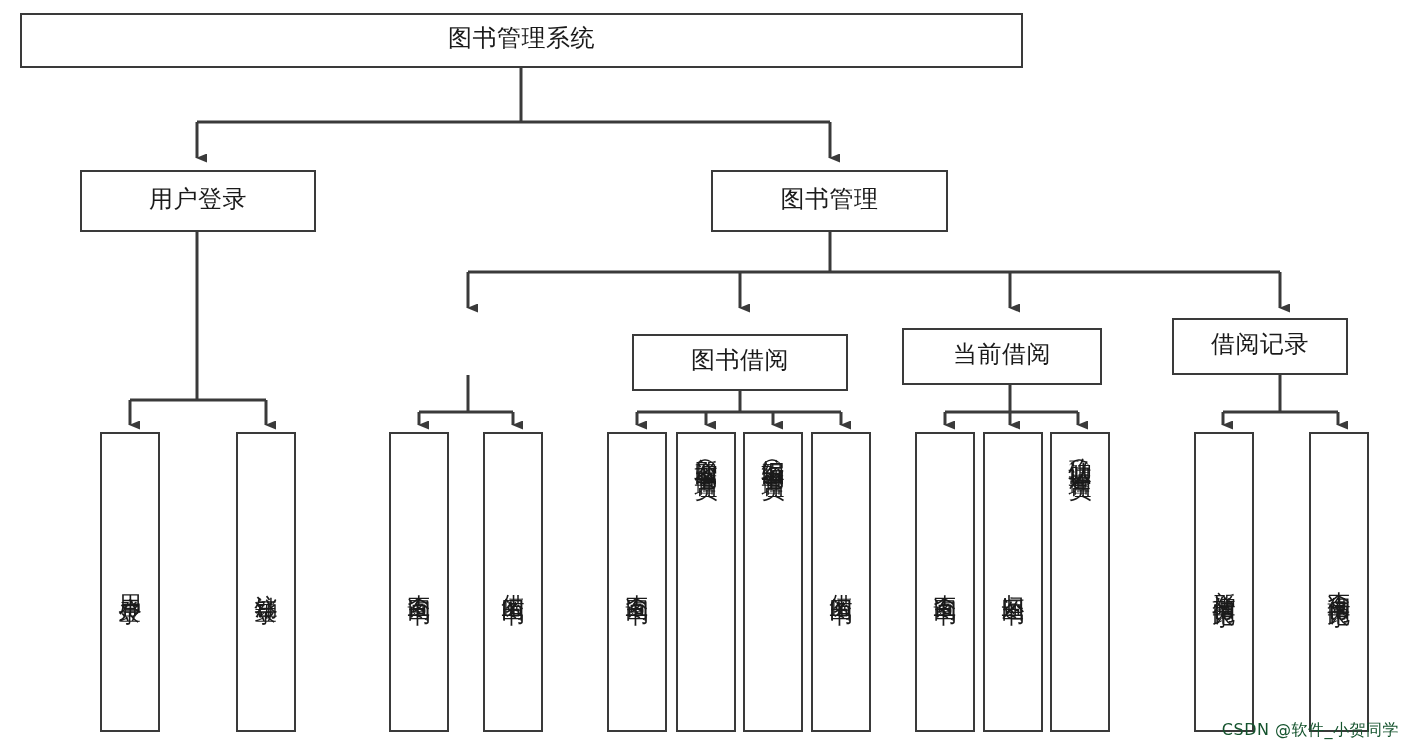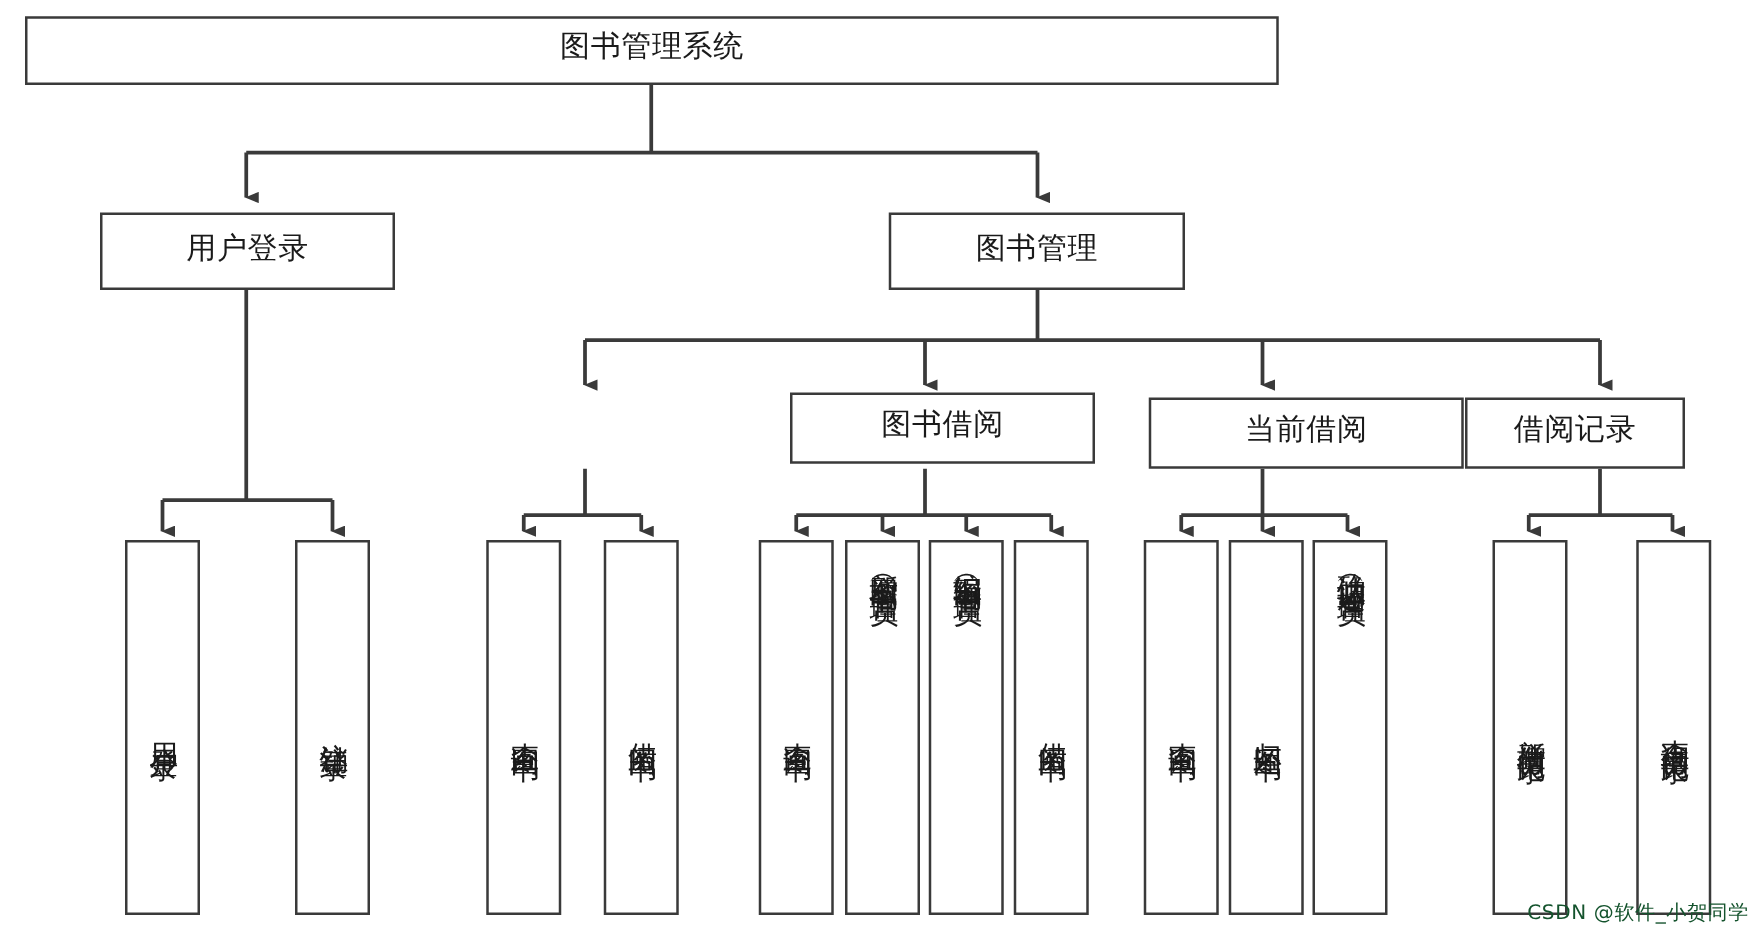--- a/index.html
+++ b/index.html
@@ -135,24 +135,24 @@
     <span class="label">图书管理系统</span>
   </div>
 
   <div class="node horizontal" style="left:80px; top:170px; width:236px; height:62px;">
     <span class="label">用户登录</span>
   </div>
   <div class="node horizontal" style="left:711px; top:170px; width:237px; height:62px;">
     <span class="label">图书管理</span>
   </div>
 
-  <div class="node horizontal" style="left:632px; top:314px; width:244px; height:57px;">
+  <div class="node horizontal" style="left:632px; top:334px; width:216px; height:57px;">
     <span class="label">图书借阅</span>
   </div>
-  <div class="node horizontal" style="left:902px; top:318px; width:252px; height:57px;margin-left:17px;">
+  <div class="node horizontal" style="left:902px; top:328px; width:200px; height:57px;">
     <span class="label">当前借阅</span>
   </div>
   <div class="node horizontal" style="left:1172px; top:318px; width:176px; height:57px;">
     <span class="label">借阅记录</span>
   </div>
 
   <div class="node vertical" style="left:100px; top:432px; width:60px; height:300px;">
     <span class="label">用户登录</span>
   </div>
   <div class="node vertical" style="left:236px; top:432px; width:60px; height:300px;">

